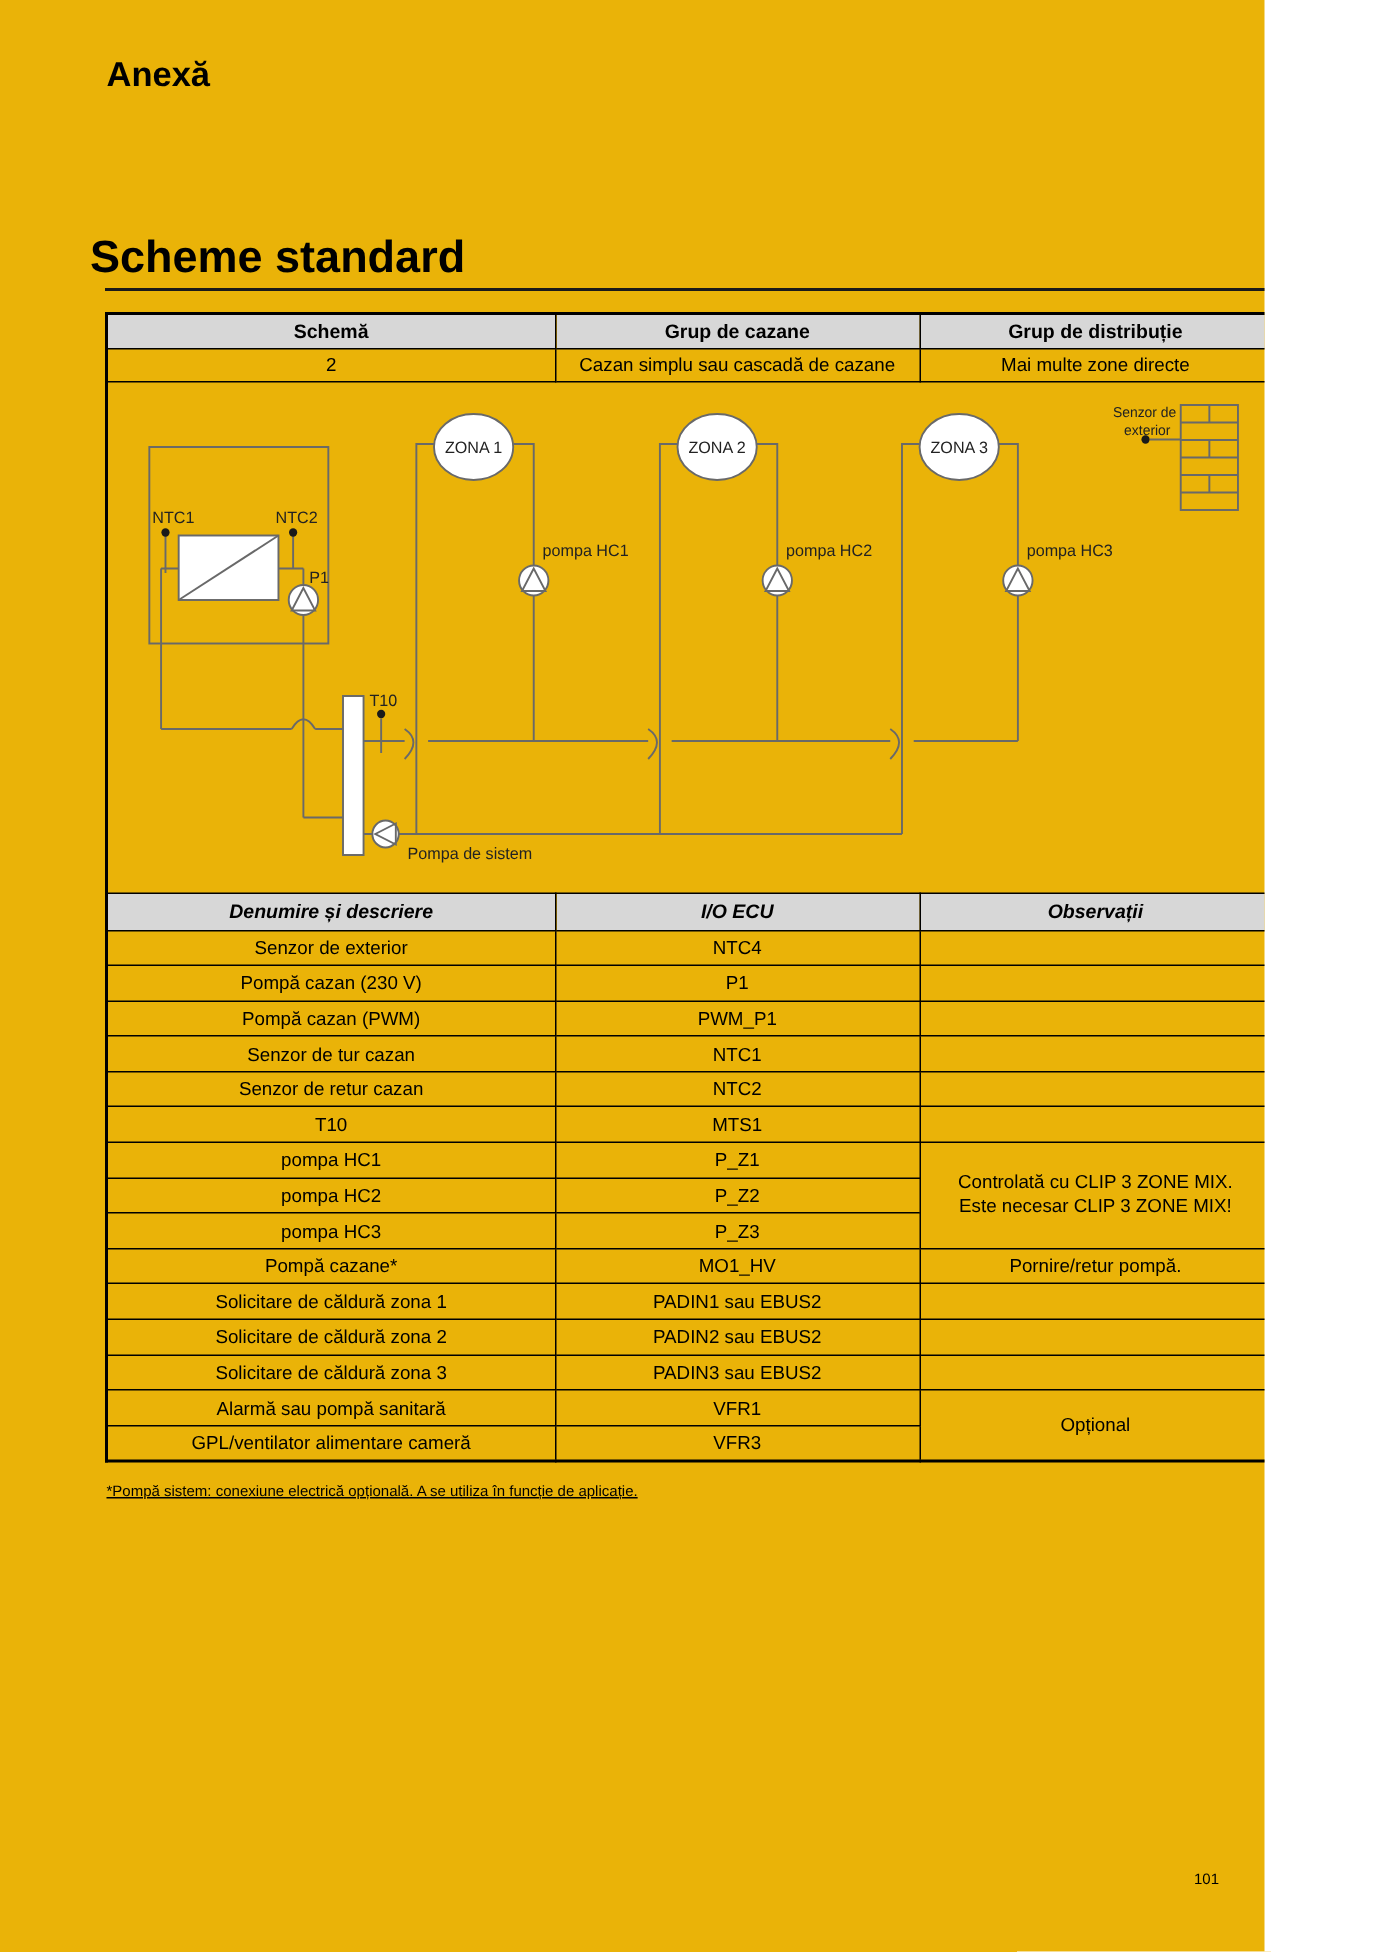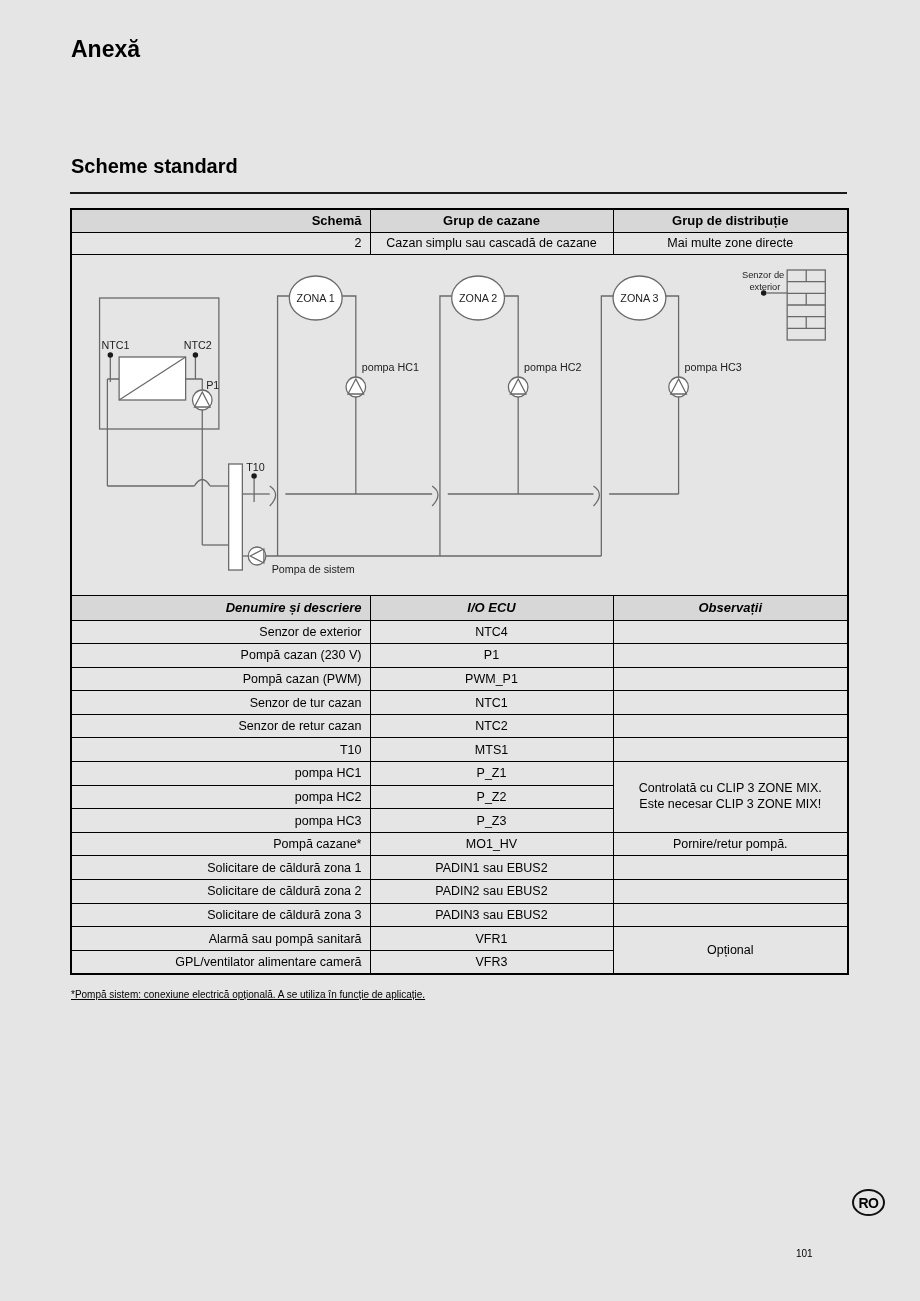--- a/index.html
+++ b/index.html
@@ -1,29 +1,29 @@
 <!DOCTYPE html>
 <html><head>
 <meta charset="utf-8">
 <style>
   * { box-sizing: border-box; }
   html,body { margin:0; padding:0; background:#fff; }
   body { width:920px; height:1301px; font-family:"Liberation Sans", sans-serif; color:#000; }
-  .page { position:relative; width:920px; height:1301px; background:#e5e5e5; overflow:hidden; }
+  .page { position:relative; width:843px; height:1301px; background:#eab308; overflow:hidden; }
 
   .doc-title { position:absolute; left:71px; top:36px; font-size:23px; font-weight:bold; }
-  .section-title { position:absolute; left:71px; top:155px; font-size:20px; font-weight:bold; }
+  .section-title { position:absolute; left:60px; top:155px; font-size:30px; font-weight:bold; }
   .section-rule { position:absolute; left:70px; top:192px; width:777px; height:2px; background:#1a1a1a; }
 
   table.main { position:absolute; left:70px; top:208px; width:777px;
     border-collapse:collapse; table-layout:fixed; border:2px solid #000; }
   table.main td, table.main th { border:1px solid #000; font-size:12.5px; padding:0 8px;
     vertical-align:middle; overflow:hidden; }
   table.main th { background:#d7d7d7; font-size:13px; font-weight:bold; }
-  .al { text-align:right; }
+  .al { text-align:center; }
   .ac { text-align:center; }
   tr.r-h1 { height:23px; }
   tr.r-v  { height:22px; }
   tr.r-h2 { height:25px;font-style:italic; }
   tr.r-data { height:23.6px; }
   td.diagram-cell { padding:0; height:340px; }
   td.diagram-cell svg { display:block; width:100%; height:340px; }
 
   .obs-line { text-align:center; line-height:1.25; }
 

